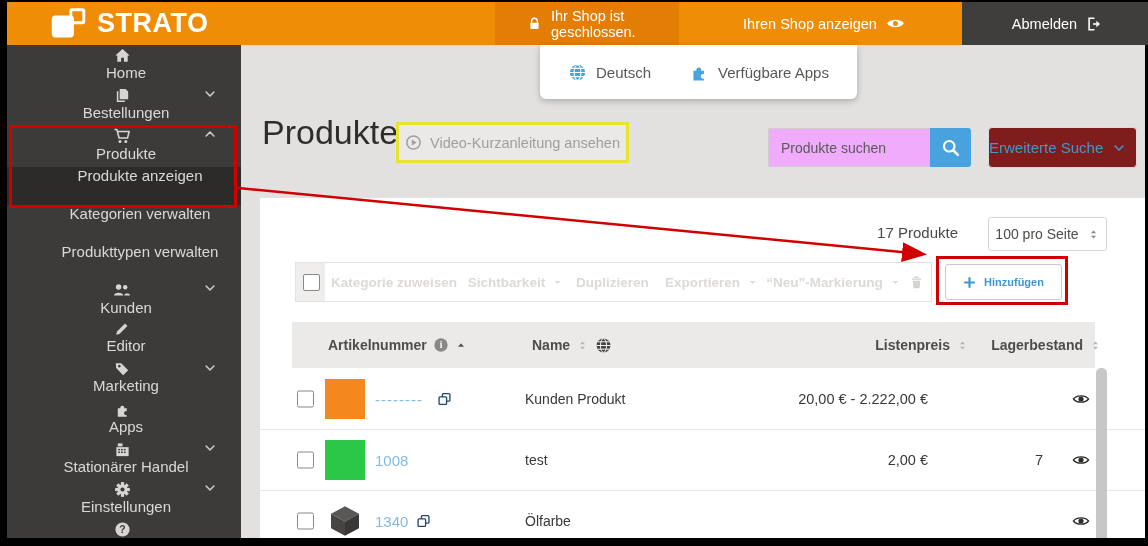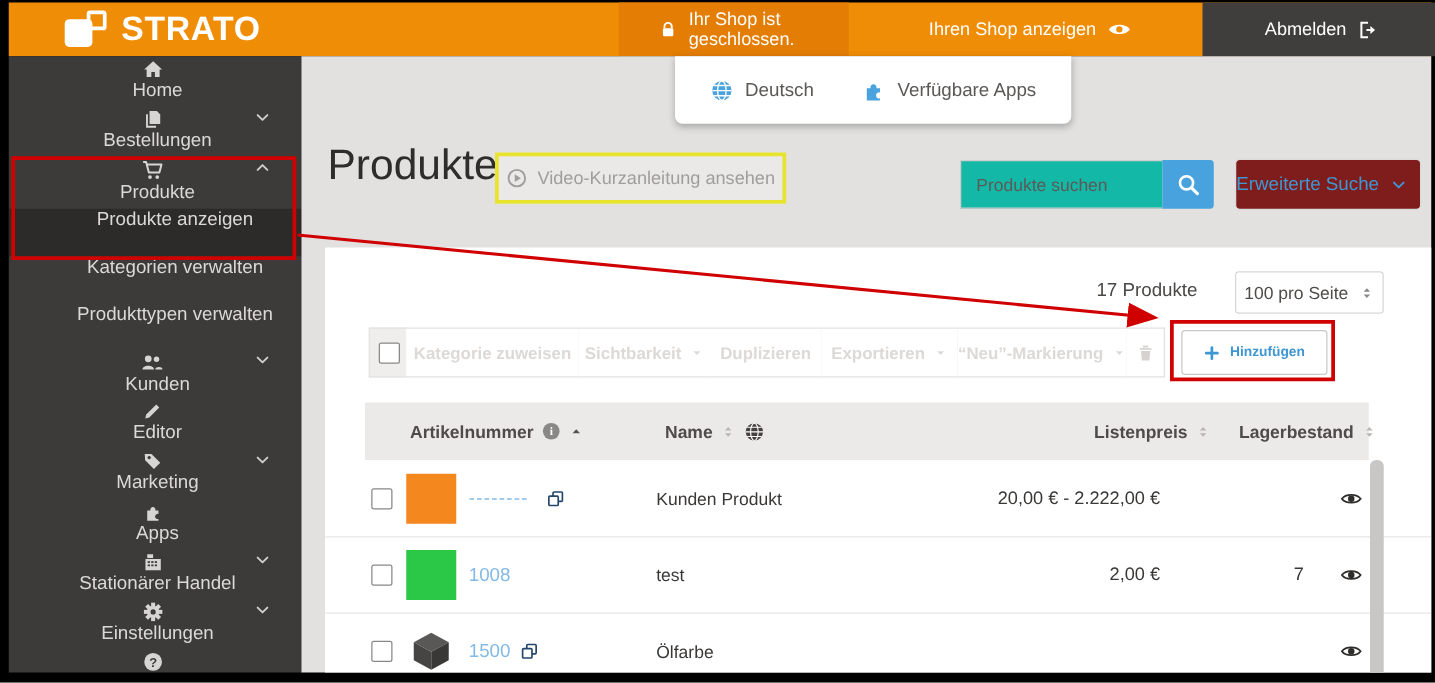--- a/index.html
+++ b/index.html
@@ -29,21 +29,21 @@
   .nav-item .ic{color:#d7d5d3;margin-right:8px;}
   .nav-item .chev{position:absolute;right:16px;color:#cfcdcb;}
   .nav-sub{height:38px;padding-left:32px;}
   .nav-sel{background:#2d2b2a;}
 
   
   .main-bg{left:241px;top:45px;width:904px;height:493px;background:#e2e1e0;}
   .page-title{left:262px;top:113px;font-size:34px;color:#2e2d2c;}
   .video-box{left:396px;top:122px;width:233px;height:41px;border:3px solid #e7e32f;background:#eae9e7;
              display:flex;align-items:center;justify-content:center;gap:8px;color:#a09e9c;font-size:14.5px;cursor:pointer;}
-  .search-input{left:768px;top:128px;width:162px;height:39px;border:1px solid #cfcecd;border-right:none;background:#14b8a6;
+  .search-input{left:768px;top:128px;width:162px;height:39px;border:1px solid #cfcecd;border-right:none;background:#f0abfc;
                 padding:0 12px;font-size:14px;color:#3a3836;outline:none;font-family:"Liberation Sans",sans-serif;}
   .search-input::placeholder{color:#5c5a58;opacity:1;}
   .search-btn{left:930px;top:128px;width:41px;height:39px;background:#48a2dd;border:none;border-radius:0 3px 3px 0;
               display:flex;align-items:center;justify-content:center;color:#fff;cursor:pointer;}
   .adv-btn{left:988px;top:127px;width:149px;height:41px;background:#7f1d1d;border:1px solid #dcdbda;border-radius:4px;
            display:flex;align-items:center;justify-content:flex-start;gap:9px;color:#3e97d3;font-size:15px;cursor:pointer;}
 
   
   .panel{left:260px;top:198px;width:885px;height:340px;background:#fff;overflow:hidden;}
   .count{position:absolute;right:187px;top:26px;font-size:15px;color:#4a4846;}
@@ -457,21 +457,21 @@
       <svg class="ic cell" style="left:812px;color:#2f2d2b" width="18" height="18">
           <use href="#i-eye-open"></use>
         </svg>
     </div>
 
     <div class="trow" style="top:292px">
       <span class="cell cb" style="left:37px"></span>
       <svg class="ic cell" style="left:68px" width="34" height="34">
           <use href="#i-cube"></use>
         </svg>
-      <span class="cell pnum" style="left:115px">1500</span>
+      <span class="cell pnum" style="left:115px">1340</span>
       <svg class="ic cell" style="left:156px;color:#24466b" width="15" height="15">
           <use href="#i-copy"></use>
         </svg>
       <span class="cell pname" style="left:265px">Ölfarbe</span>
       <span class="cell pr" style="left:440px;width:228px"></span>
       <span class="cell pr" style="left:690px;width:93px"></span>
       <svg class="ic cell" style="left:812px;color:#2f2d2b" width="18" height="18">
           <use href="#i-eye-open"></use>
         </svg>
     </div>

